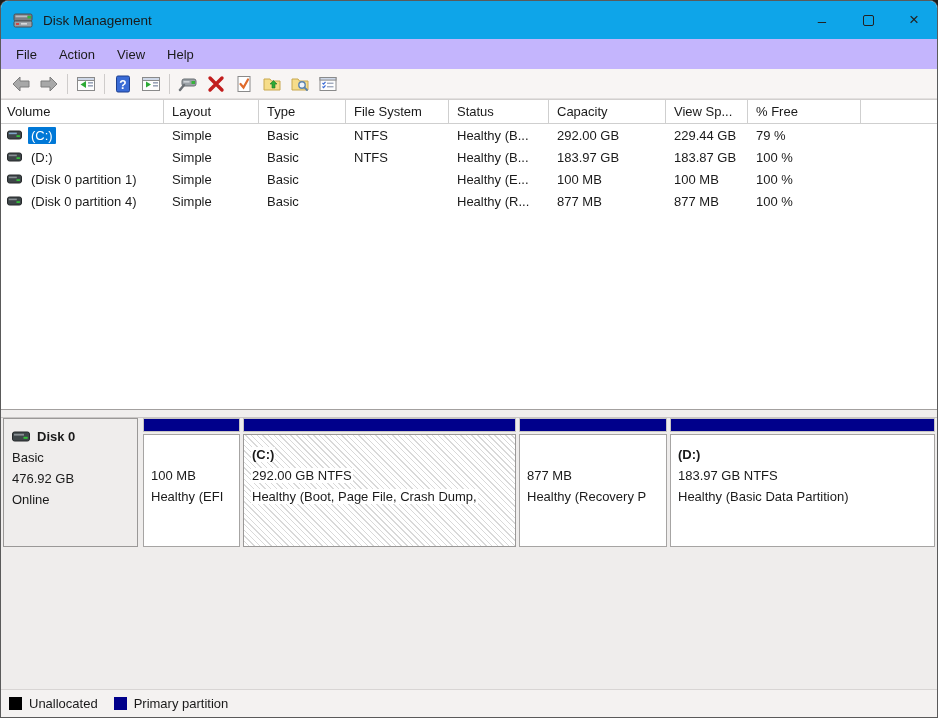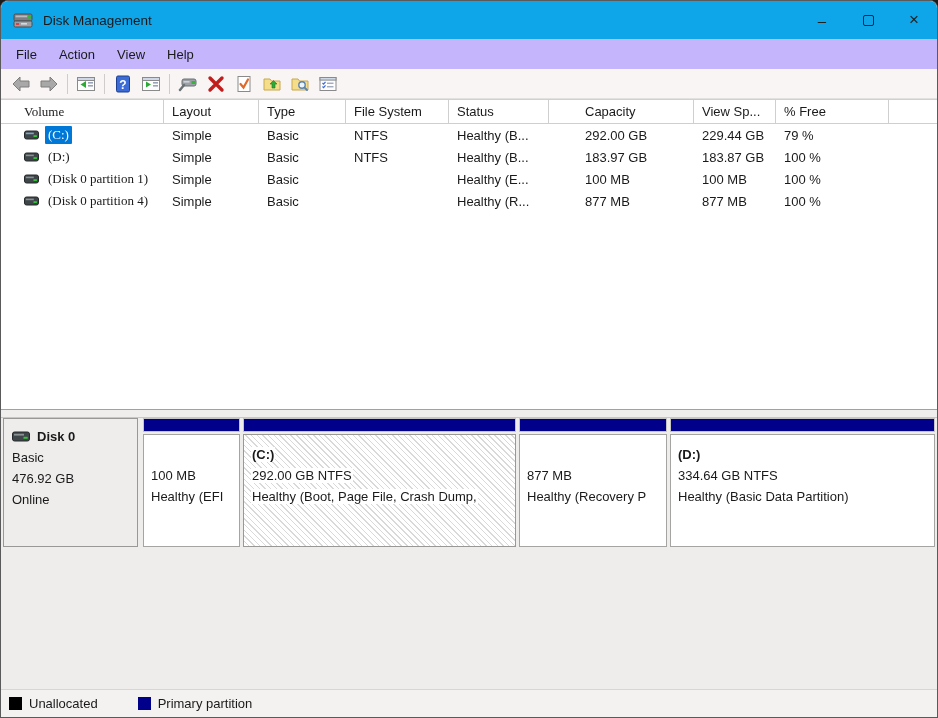--- a/index.html
+++ b/index.html
@@ -25,26 +25,26 @@
   
   .toolbar{height:30px;flex:0 0 30px;display:flex;align-items:center;padding-left:6px;background:#f8f5f4;border-bottom:1px solid #e3e0df;}
   .tb-btn{width:28px;height:26px;display:flex;align-items:center;justify-content:center;}
   .tb-sep{width:1px;height:20px;background:#cfcccb;margin:0 4px;}
   
   .list-pane{height:310px;flex:0 0 310px;background:#ffffff;border-top:1px solid #d2cfce;display:flex;flex-direction:column;overflow:hidden;}
   .lv-header{height:24px;flex:0 0 24px;display:flex;border-bottom:1px solid #cfcfcf;}
   .lv-hcell{display:flex;align-items:center;padding-left:8px;border-right:1px solid #cfcfcf;overflow:hidden;white-space:nowrap;}
   .lv-row{height:22px;flex:0 0 22px;display:flex;align-items:center;}
   .lv-cell{padding-left:8px;overflow:hidden;white-space:nowrap;}
-  .c-vol{width:163px;flex:0 0 163px;display:flex;align-items:center;padding-left:23px;font-family:Liberation Serif, serif;}
+  .c-vol{width:163px;flex:0 0 163px;display:flex;align-items:center;padding-left:6px;}
   .c-layout{width:95px;flex:0 0 95px;}
   .c-type{width:87px;flex:0 0 87px;}
   .c-fs{width:103px;flex:0 0 103px;}
   .c-status{width:100px;flex:0 0 100px;}
-  .c-cap{width:117px;flex:0 0 117px;margin-left:28px;}
+  .c-cap{width:117px;flex:0 0 117px;}
   .c-free{width:82px;flex:0 0 82px;}
   .c-pct{width:113px;flex:0 0 113px;}
   .c-rest{flex:1;border-right:none;}
   .drive-ico{width:15px;height:10px;flex:0 0 15px;margin-right:6px;}
   .vol-label{padding:1px 3px;border-radius:1px;}
   .vol-label.selected{background:#0078d7;color:#ffffff;}
   .lv-fill{flex:1;}
   
   .splitter{height:9px;flex:0 0 9px;background:#f0eeed;border-top:1px solid #a3a09f;border-bottom:1px solid #c9c6c5;}
   
@@ -63,21 +63,21 @@
     border-color:#9a9897;
   }
   .part.selected .part-body span{background:#ffffff;padding:0 1px;}
   .pt-name{font-weight:bold;min-height:21px;}
   .p0{width:97px;flex:0 0 97px;}
   .p1{width:273px;flex:0 0 273px;}
   .p2{width:148px;flex:0 0 148px;}
   .p3{flex:1;}
   .graph-fill{flex:1;}
   
-  .legend{height:28px;flex:0 0 28px;background:#f4f2f1;border-top:1px solid #d8d5d4;display:flex;align-items:center;padding-left:8px;gap:24px;}
+  .legend{height:28px;flex:0 0 28px;background:#f4f2f1;border-top:1px solid #d8d5d4;display:flex;align-items:center;padding-left:8px;}
   .legend-item{display:flex;align-items:center;margin-right:16px;}
   .legend-swatch{width:13px;height:13px;margin-right:7px;flex:0 0 13px;}
 </style>
 </head>
 <body>
 
 <div class="window">
 
   <div class="titlebar">
     <svg class="app-icon" viewBox="0 0 22 18">
@@ -314,21 +314,21 @@
           <div class="part-body">
             <div class="pt-name"></div>
             <div>877 MB</div>
             <div>Healthy (Recovery P</div>
           </div>
         </div>
         <div class="part p3">
           <div class="part-head"></div>
           <div class="part-body">
             <div class="pt-name">(D:)</div>
-            <div>334.64 GB NTFS</div>
+            <div>183.97 GB NTFS</div>
             <div>Healthy (Basic Data Partition)</div>
           </div>
         </div>
       </div>
     </div>
 
     <div class="graph-fill"></div>
 
     <div class="legend">
       <div class="legend-item">

